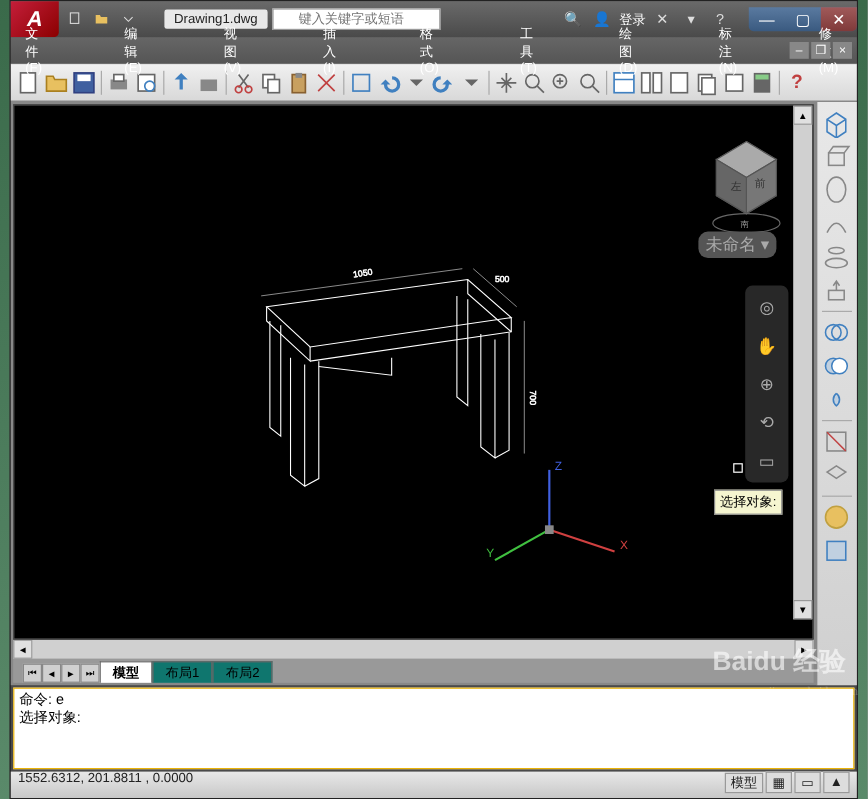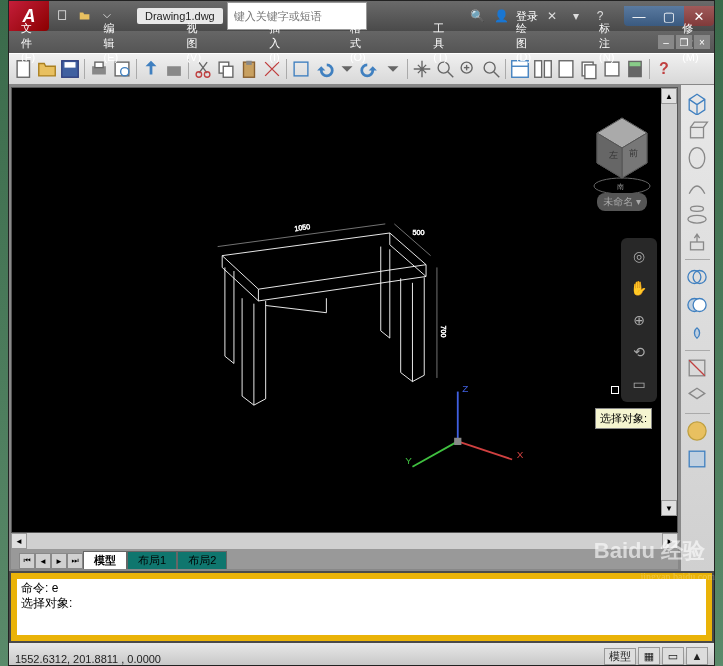--- a/index.html
+++ b/index.html
@@ -6,21 +6,21 @@
     body { width: 723px; height: 666px; background: linear-gradient(to bottom, #3a6a4a 0%, #5a8a6a 100%); overflow: hidden; position: relative; }
     .window { position: absolute; left: 8px; top: 0; width: 707px; height: 666px; background: #4a4a4a; display: flex; flex-direction: column; border: 1px solid #222; }
     
     
     .titlebar { height: 30px; background: linear-gradient(to bottom, #6a6a6a, #4a4a4a); display: flex; align-items: center; position: relative; }
     .app-icon { width: 40px; height: 30px; background: linear-gradient(135deg, #c41e3a, #8b0000); display: flex; align-items: center; justify-content: center; color: #fff; font-weight: bold; font-size: 18px; font-style: italic; border-radius: 0 0 4px 0; }
     .qat { display: flex; gap: 2px; margin-left: 4px; }
     .qat-btn { width: 20px; height: 20px; display: flex; align-items: center; justify-content: center; cursor: pointer; }
     .qat-btn svg { width: 14px; height: 14px; }
     .doc-tab { background: #e8e8e8; color: #222; font-size: 11px; padding: 2px 8px; margin-left: 20px; border-radius: 2px; }
-    .search-box { background: #fff; color: #888; font-size: 11px; padding: 2px 6px; margin-left: 4px; width: 140px; height: 28px; border: 1px solid #999; }
+    .search-box { background: #fff; color: #888; font-size: 11px; padding: 2px 21px; margin-left: 4px; width: 140px; height: 18px; border: 1px solid #999; }
     .title-right { margin-left: auto; display: flex; align-items: center; gap: 4px; }
     .title-right-btn { width: 20px; height: 20px; display: flex; align-items: center; justify-content: center; cursor: pointer; color: #ddd; font-size: 12px; }
     .login-txt { color: #fff; font-size: 11px; }
     .win-controls { display: flex; margin-left: 10px; background: linear-gradient(#5a7aa0,#3a5a80); border-radius: 0 0 4px 4px; }
     .win-btn { width: 30px; height: 20px; display: flex; align-items: center; justify-content: center; color: #fff; cursor: pointer; font-size: 13px; }
     .win-close { background: linear-gradient(#a05a5a,#803a3a); border-radius: 0 0 4px 0; }
     
     
     .menubar { height: 22px; background: linear-gradient(to bottom, #666, #555); display: flex; align-items: center; padding: 0 4px; position: relative; gap: 48px; }
     .menu-item { color: #fff; font-size: 11px; padding: 2px 8px; cursor: pointer; }
@@ -33,21 +33,21 @@
     .tb-btn { width: 22px; height: 22px; display: flex; align-items: center; justify-content: center; cursor: pointer; border-radius: 2px; }
     .tb-sep { width: 1px; height: 20px; background: #aaa; margin: 0 2px; }
     
     
     .main { flex: 1; display: flex; background: #888; position: relative; }
     .viewport-wrap { flex: 1; display: flex; flex-direction: column; margin: 2px; }
     .viewport { flex: 1; background: #000; position: relative; overflow: hidden; border: 1px solid #555; }
     
     
     .viewcube { position: absolute; right: 20px; top: 20px; width: 70px; height: 90px; }
-    .cube-dropdown { position: absolute; right: 30px; top: 105px; background: #555; color: #aaa; font-size: 10px; padding: 2px 6px; border-radius: 8px; }
+    .cube-dropdown { position: absolute; right: 30px; top: 105px; background: #555; color: #aaa; font-size: 14px; padding: 2px 6px; border-radius: 8px; }
     
     
     .navbar { position: absolute; right: 20px; top: 150px; width: 36px; background: rgba(80,80,80,0.5); border-radius: 6px; padding: 6px 0; display: flex; flex-direction: column; align-items: center; gap: 8px; }
     .nav-btn { width: 24px; height: 24px; color: #aaa; display: flex; align-items: center; justify-content: center; cursor: pointer; font-size: 14px; }
     
     
     .tooltip { position: absolute; right: 25px; top: 320px; background: #f5f5d0; border: 1px solid #888; font-size: 11px; padding: 2px 4px; color: #000; }
     
     
     .pickbox { position: absolute; right: 58px; top: 298px; width: 8px; height: 8px; border: 1px solid #fff; }
@@ -63,25 +63,25 @@
     .scroll-btn { width: 16px; height: 16px; background: #e0e0e0; border: 1px solid #999; font-size: 8px; display: flex; align-items: center; justify-content: center; cursor: pointer; }
     
     
     .layout-tabs { height: 20px; background: #999; display: flex; align-items: flex-end; padding-left: 8px; }
     .layout-tab-btns { display: flex; gap: 0; }
     .ltab-btn { width: 16px; height: 16px; background: #d0d0d0; border: 1px solid #888; font-size: 8px; display: flex; align-items: center; justify-content: center; cursor: pointer; }
     .layout-tab { font-size: 11px; padding: 1px 10px; border: 1px solid #666; border-bottom: none; cursor: pointer; background: #0f766e; }
     .layout-tab.active { background: #fff; font-weight: bold; }
     
     
-    .cmd-window { height: 68px; background: #fff; border: 6px solid #eab308; margin: 2px; font-family: SimSun, monospace; font-size: 12px; padding: 2px 4px; color: #000; overflow: hidden; }
+    .cmd-window { height: 68px; background: #fff; border: 1px solid #eab308; margin: 2px; font-family: SimSun, monospace; font-size: 12px; padding: 2px 4px; color: #000; overflow: hidden; }
     .cmd-window .line { white-space: pre; line-height: 15px; }
     
     
-    .statusbar { height: 22px; background: linear-gradient(to bottom, #e8e8e8, #c8c8c8); display: flex; align-items: flex-end; font-size: 11px; padding: 0 6px; color: #222; gap: 6px; }
+    .statusbar { height: 22px; background: linear-gradient(to bottom, #e8e8e8, #c8c8c8); display: flex; align-items: flex-start; font-size: 11px; padding: 0 6px; color: #222; gap: 6px; }
     .sb-toggle { width: 22px; height: 18px; background: #ddd; border: 1px solid #999; display: flex; align-items: center; justify-content: center; cursor: pointer; }
     .sb-right { margin-left: auto; display: flex; gap: 2px; align-items: center; }
     
     
     .watermark { position: absolute; right: 18px; bottom: 100px; color: rgba(255,255,255,0.6); font-size: 22px; font-weight: bold; pointer-events: none; }
     .watermark-sub { position: absolute; right: 8px; bottom: 84px; color: rgba(255,255,255,0.25); font-size: 10px; pointer-events: none; font-family: Liberation Serif, serif; }
   </style>
 </head>
 <body>
 

